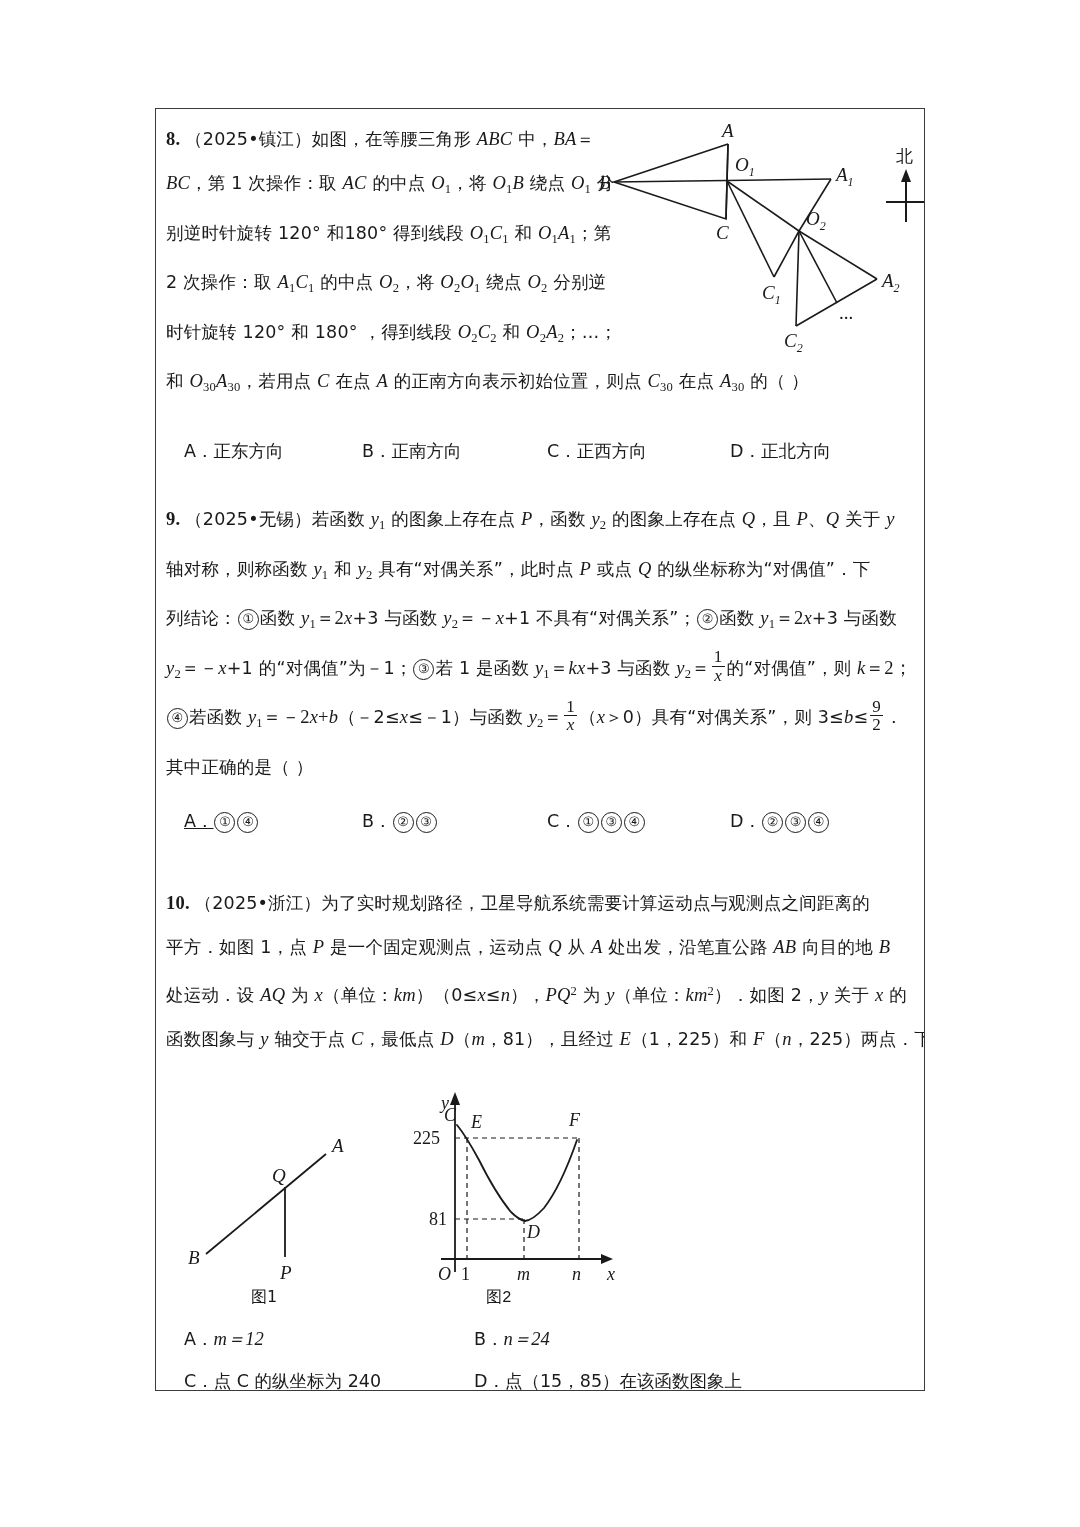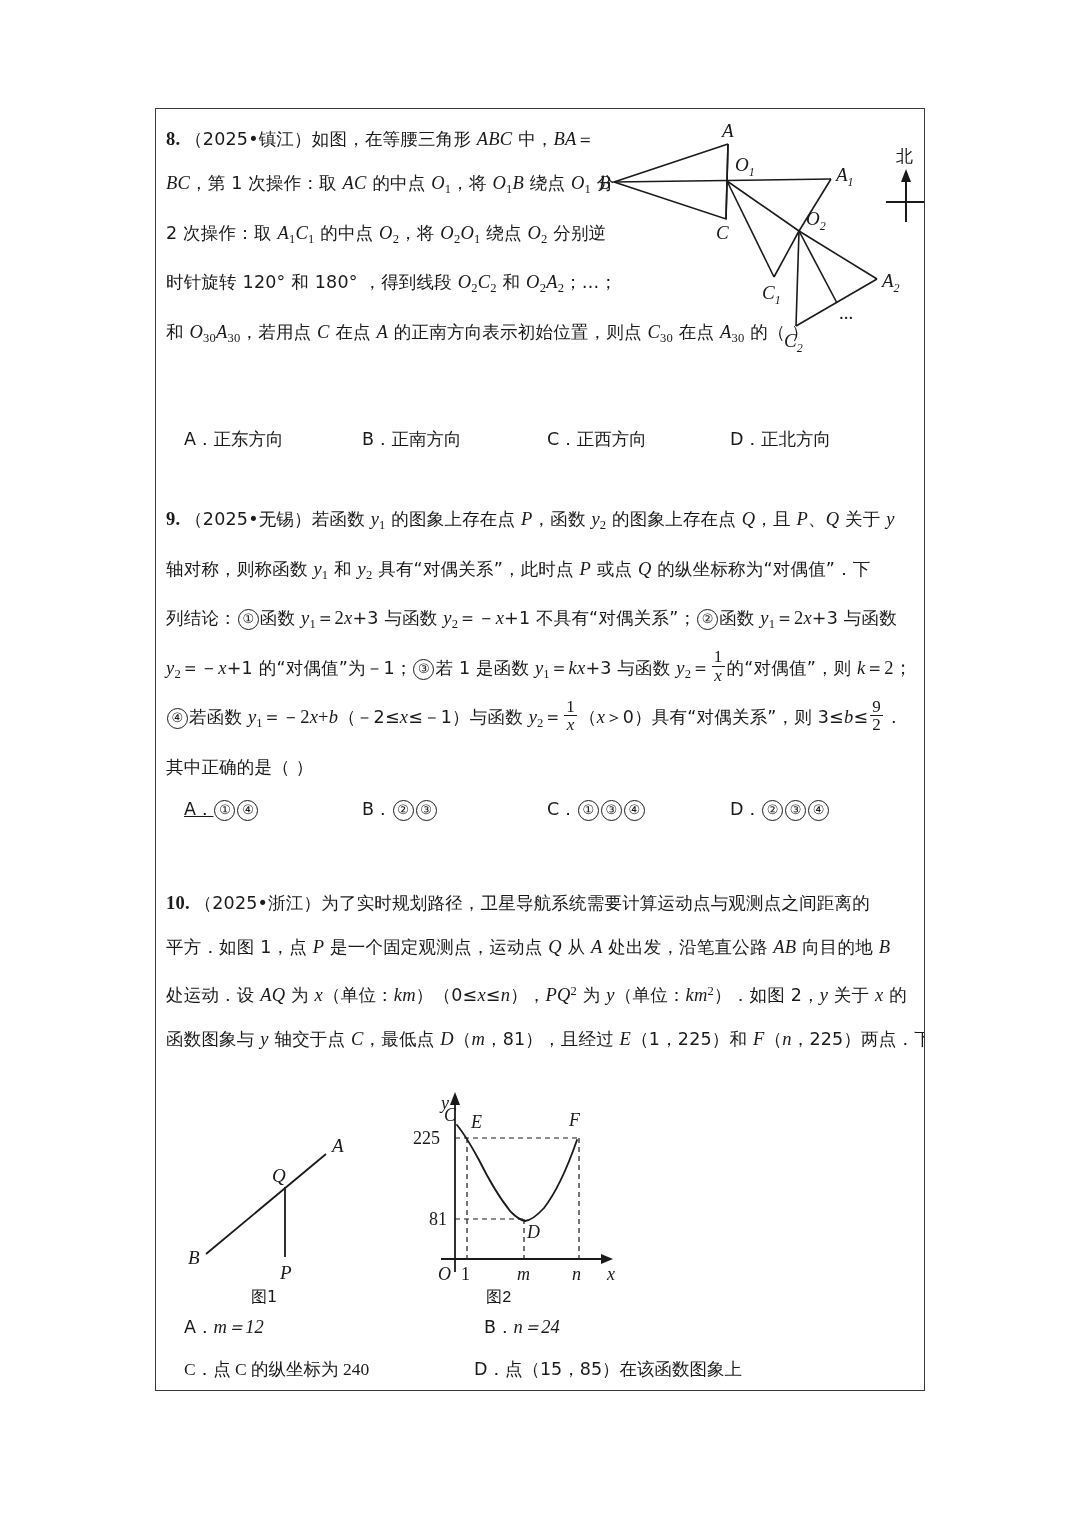--- a/index.html
+++ b/index.html
@@ -105,21 +105,21 @@
   }
   .frac .d.upr { font-style: normal; }
 
   
   .opts {
     position: absolute;
     display: flex;
     font-size: 18.5px;
     white-space: nowrap;
   }
-  .opt { display: inline-block; }
+  .opt { display: inline-block; margin-top: 12px; }
 
   
   .fig { position: absolute; }
   .figcap {
     position: absolute;
     font-size: 16px;
     font-family: "DejaVu Sans", sans-serif;
     white-space: nowrap;
   }
   svg text {
@@ -143,20 +143,23 @@
 
     <div class="line">
       <span class="num">8.</span>
       <span class="cn">（2025•镇江）</span><span class="cn">如图，在等腰三角形 </span><span class="it">ABC</span><span class="cn"> 中，</span><span class="it">BA</span><span class="cn">＝</span>
     </div>
 
     <div class="line">
       <span class="it">BC</span><span class="cn">，第 1 次操作：取 </span><span class="it">AC</span><span class="cn"> 的中点 </span><span class="it">O<sub class="upr">1</sub></span><span class="cn">，将 </span><span class="it">O<sub class="upr">1</sub>B</span><span class="cn"> 绕点 </span><span class="it">O<sub class="upr">1</sub></span><span class="cn"> 分</span>
     </div>
 
+    <div class="line">
+      <span class="cn">别逆时针旋转 120° 和180° 得到线段 </span><span class="it">O<sub class="upr">1</sub>C<sub class="upr">1</sub></span><span class="cn"> 和 </span><span class="it">O<sub class="upr">1</sub>A<sub class="upr">1</sub></span><span class="cn">；第</span>
+    </div>
 
     <div class="line">
       <span class="cn">2 次操作：取 </span><span class="it">A<sub class="upr">1</sub>C<sub class="upr">1</sub></span><span class="cn"> 的中点 </span><span class="it">O<sub class="upr">2</sub></span><span class="cn">，将 </span><span class="it">O<sub class="upr">2</sub>O<sub class="upr">1</sub></span><span class="cn"> 绕点 </span><span class="it">O<sub class="upr">2</sub></span><span class="cn"> 分别逆</span>
     </div>
 
     <div class="line">
       <span class="cn">时针旋转 120° 和 180° ，得到线段 </span><span class="it">O<sub class="upr">2</sub>C<sub class="upr">2</sub></span><span class="cn"> 和 </span><span class="it">O<sub class="upr">2</sub>A<sub class="upr">2</sub></span><span class="cn">；…；</span>
     </div>
 
 
@@ -313,23 +316,23 @@
       <text x="50" y="196" font-size="18" class="upr">1</text>
       <text x="106" y="196" font-size="18">m</text>
       <text x="161" y="196" font-size="18">n</text>
 
       <text x="30" y="25" font-size="18">y</text>
       <text x="196" y="196" font-size="18">x</text>
     </svg>
   </div>
   <div class="figcap" style="left:330px; top:1178px;font-family:Liberation Mono, monospace;">图2</div>
 
-  <div class="opts" style="left:28px; top:1205px; width:720px;gap:10px;">
+  <div class="opts" style="left:28px; top:1205px; width:720px;">
     <span class="opt" style="width:290px;"><span class="cn">A．</span><span class="it">m＝12</span></span>
     <span class="opt"><span class="cn">B．</span><span class="it">n＝24</span></span>
   </div>
   <div class="opts" style="left:28px; top:1248px; width:720px;">
-    <span class="opt cn" style="width:290px;font-family:Liberation Serif, serif;"><span>C．</span><span>点 C 的纵坐标为 240</span></span>
+    <span class="opt cn" style="width:290px;"><span>C．</span><span>点 C 的纵坐标为 240</span></span>
     <span class="opt cn"><span>D．</span><span>点（15，85）在该函数图象上</span></span>
   </div>
 
 </div>
 </div>
 
 </body></html>

